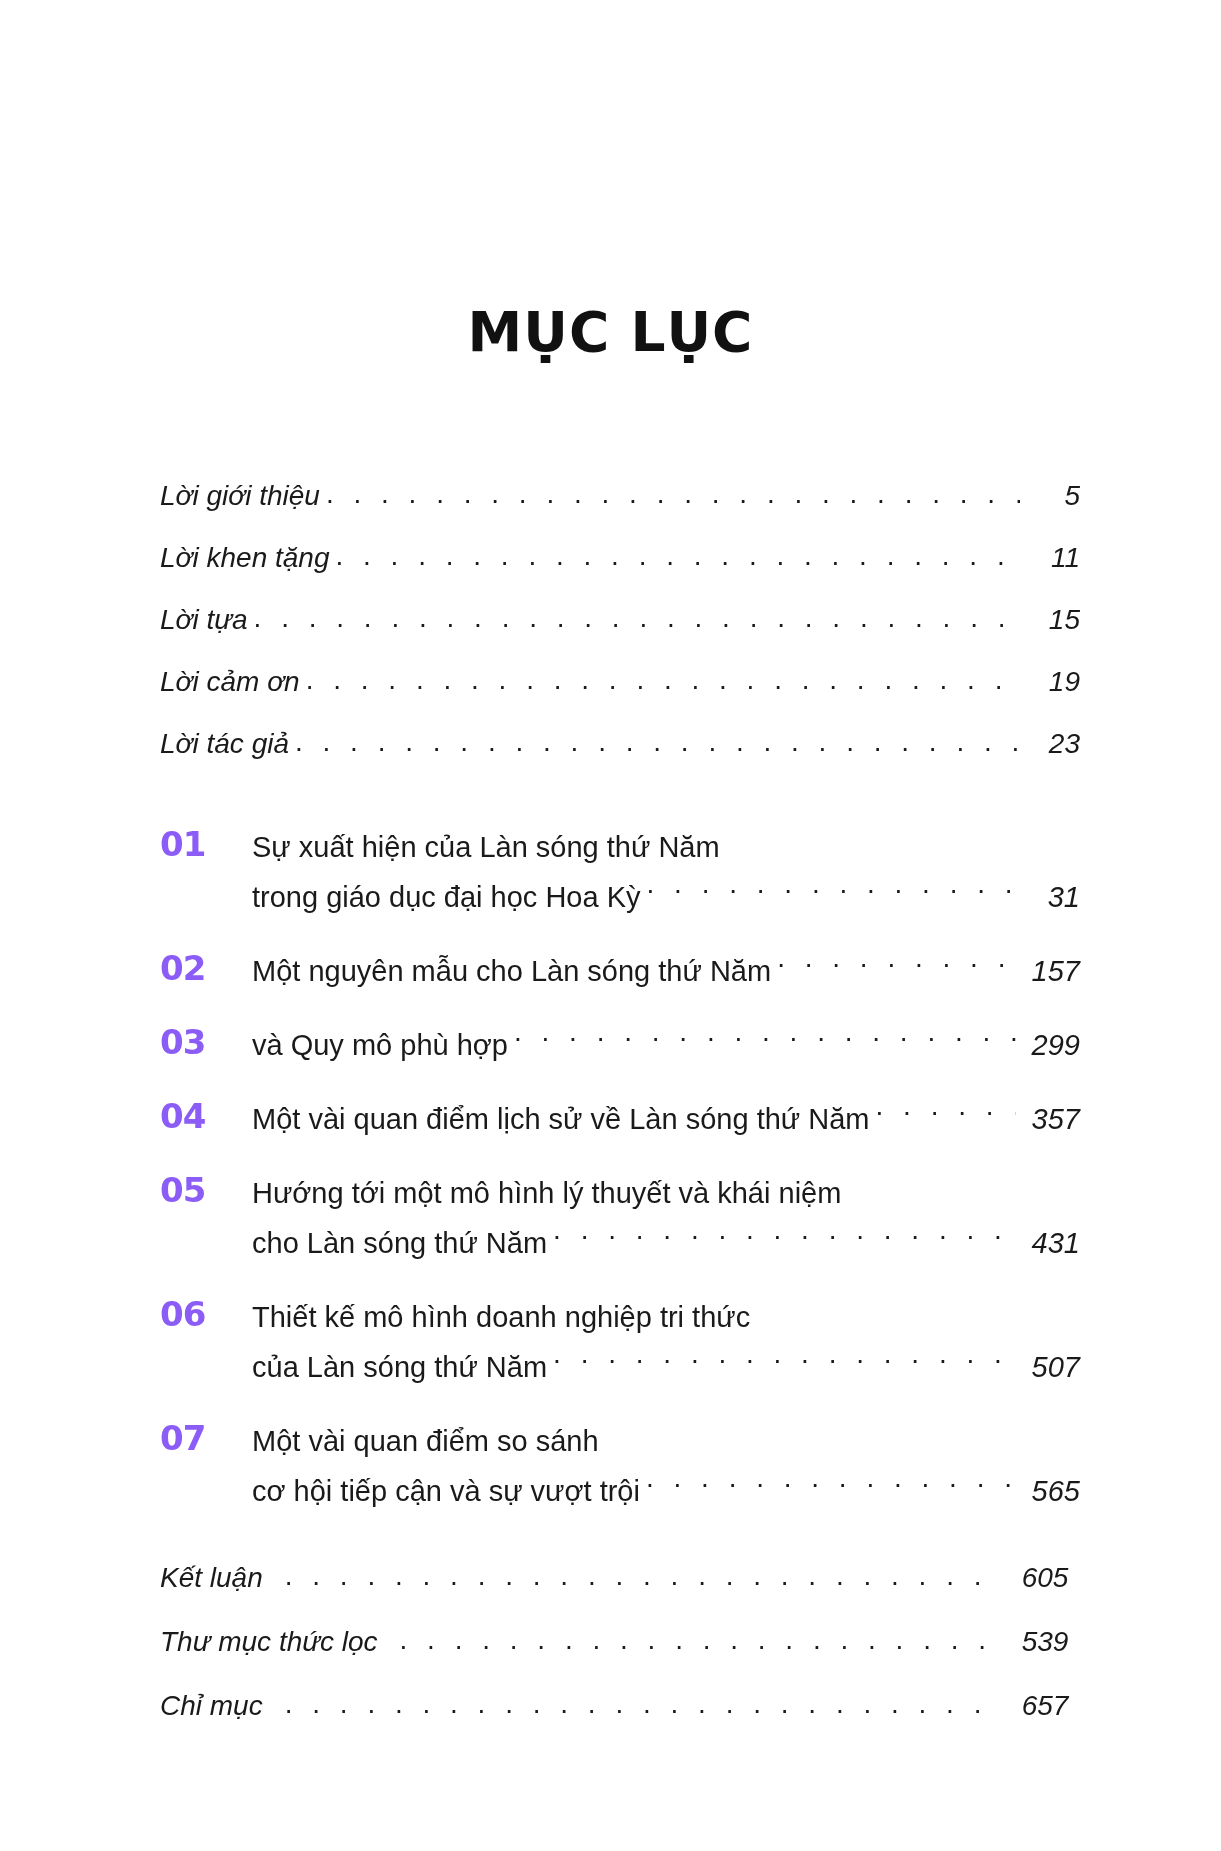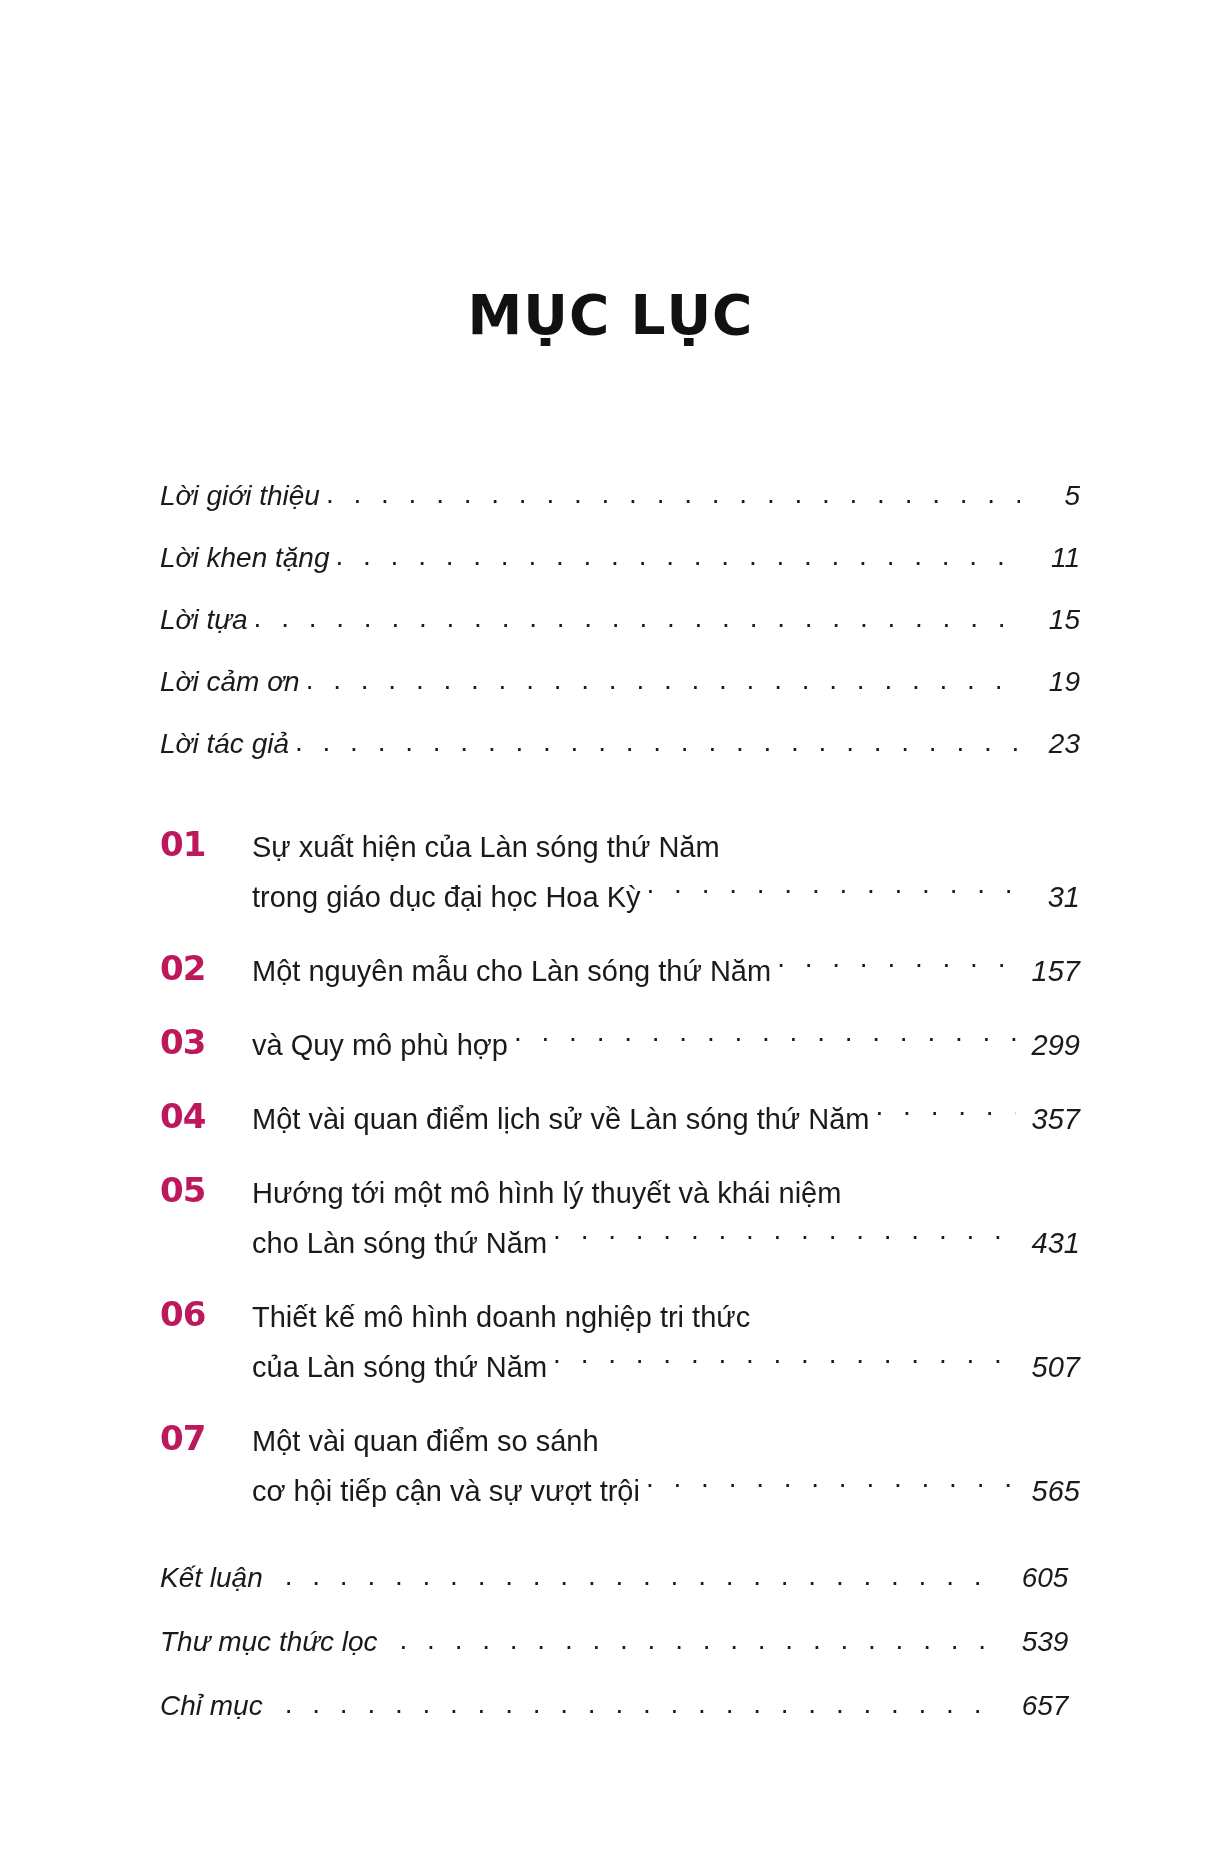--- a/index.html
+++ b/index.html
@@ -19,21 +19,21 @@
     position: absolute;
     left: 0;
     top: 0;
     width: 1221px;
     height: 1851px;
     background: #ffffff;
   }
   .title {
     position: absolute;
     left: 0;
-    top: 283px;
+    top: 300px;
     width: 1221px;
     text-align: center;
     font-family: "DejaVu Sans", sans-serif;
     font-weight: 700;
     font-size: 55px;
     letter-spacing: 1px;
     color: #111111;
   }
   .content {
     position: absolute;
@@ -85,21 +85,21 @@
     display: flex;
     align-items: flex-start;
     margin-bottom: 24px;
   }
   .ch-num {
     flex: 0 0 auto;
     width: 92px;
     font-family: "DejaVu Sans", sans-serif;
     font-weight: 700;
     font-size: 34px;
-    color: #be185d;
+    color: #8b5cf6;
     line-height: 44px;
     letter-spacing: -1px;
   }
   .ch-body {
     flex: 1 1 auto;
     width: 828px;
   }
   .ch-line {
     display: flex;
     align-items: flex-start;

